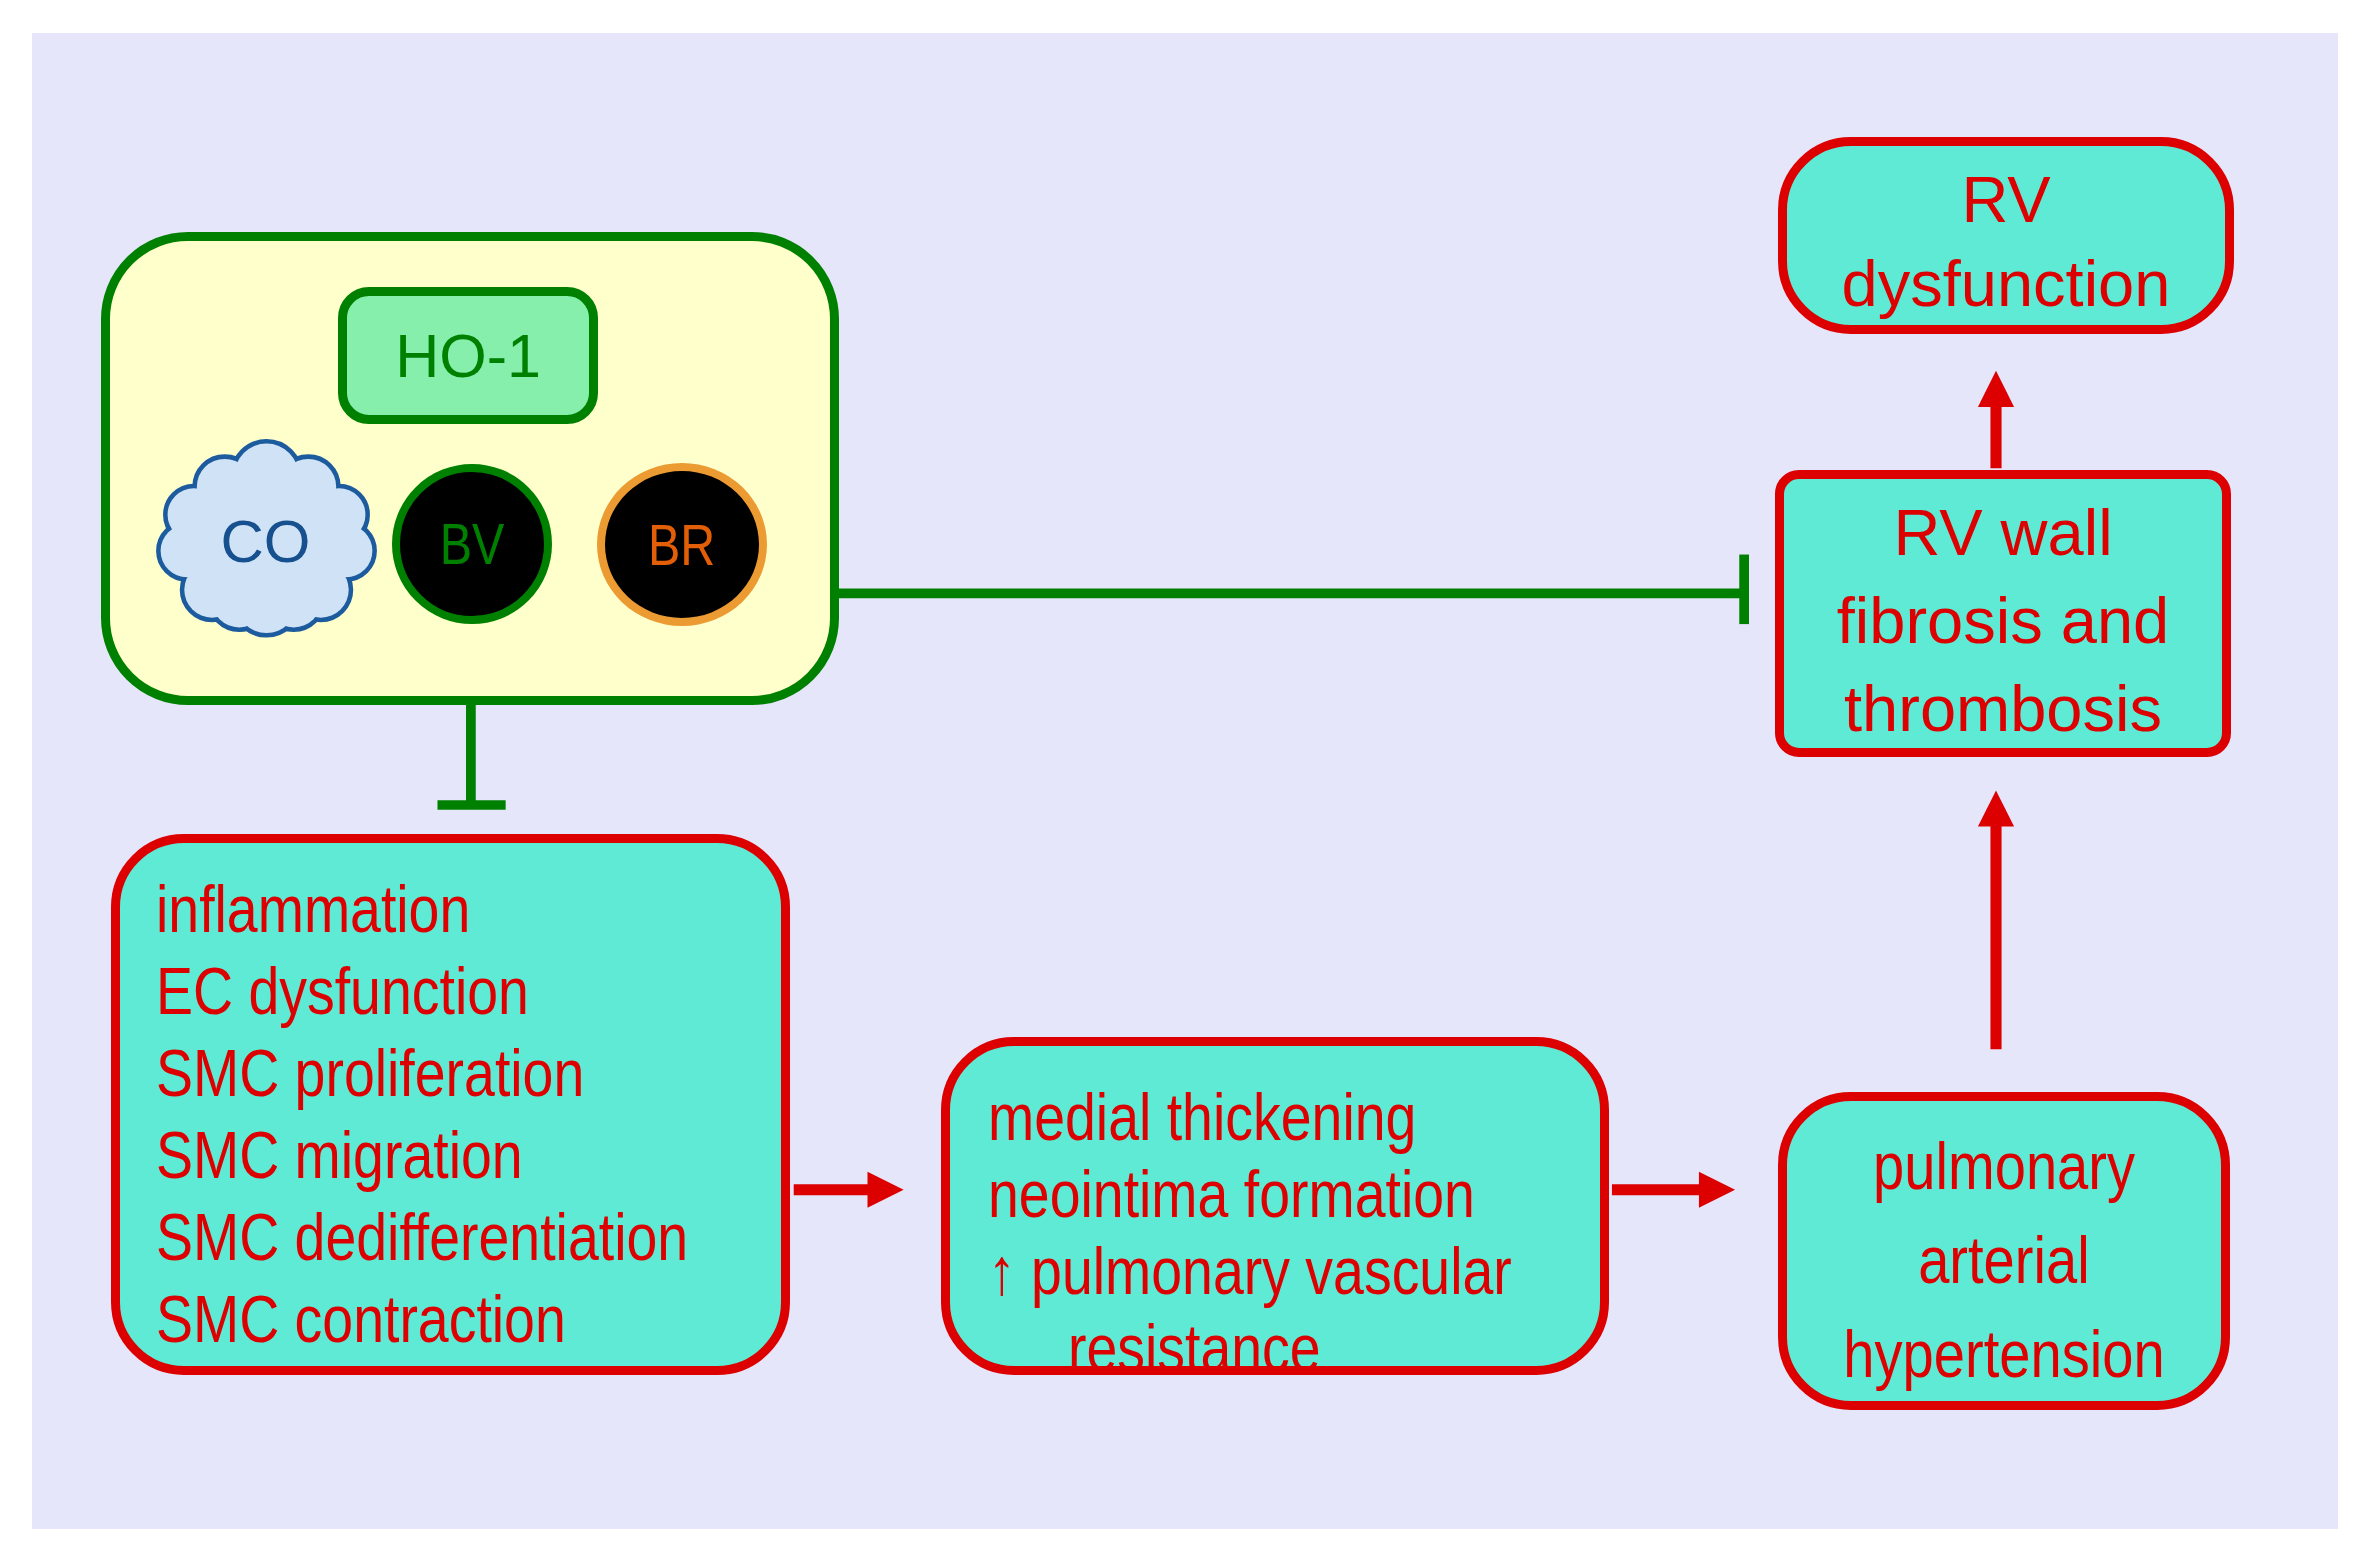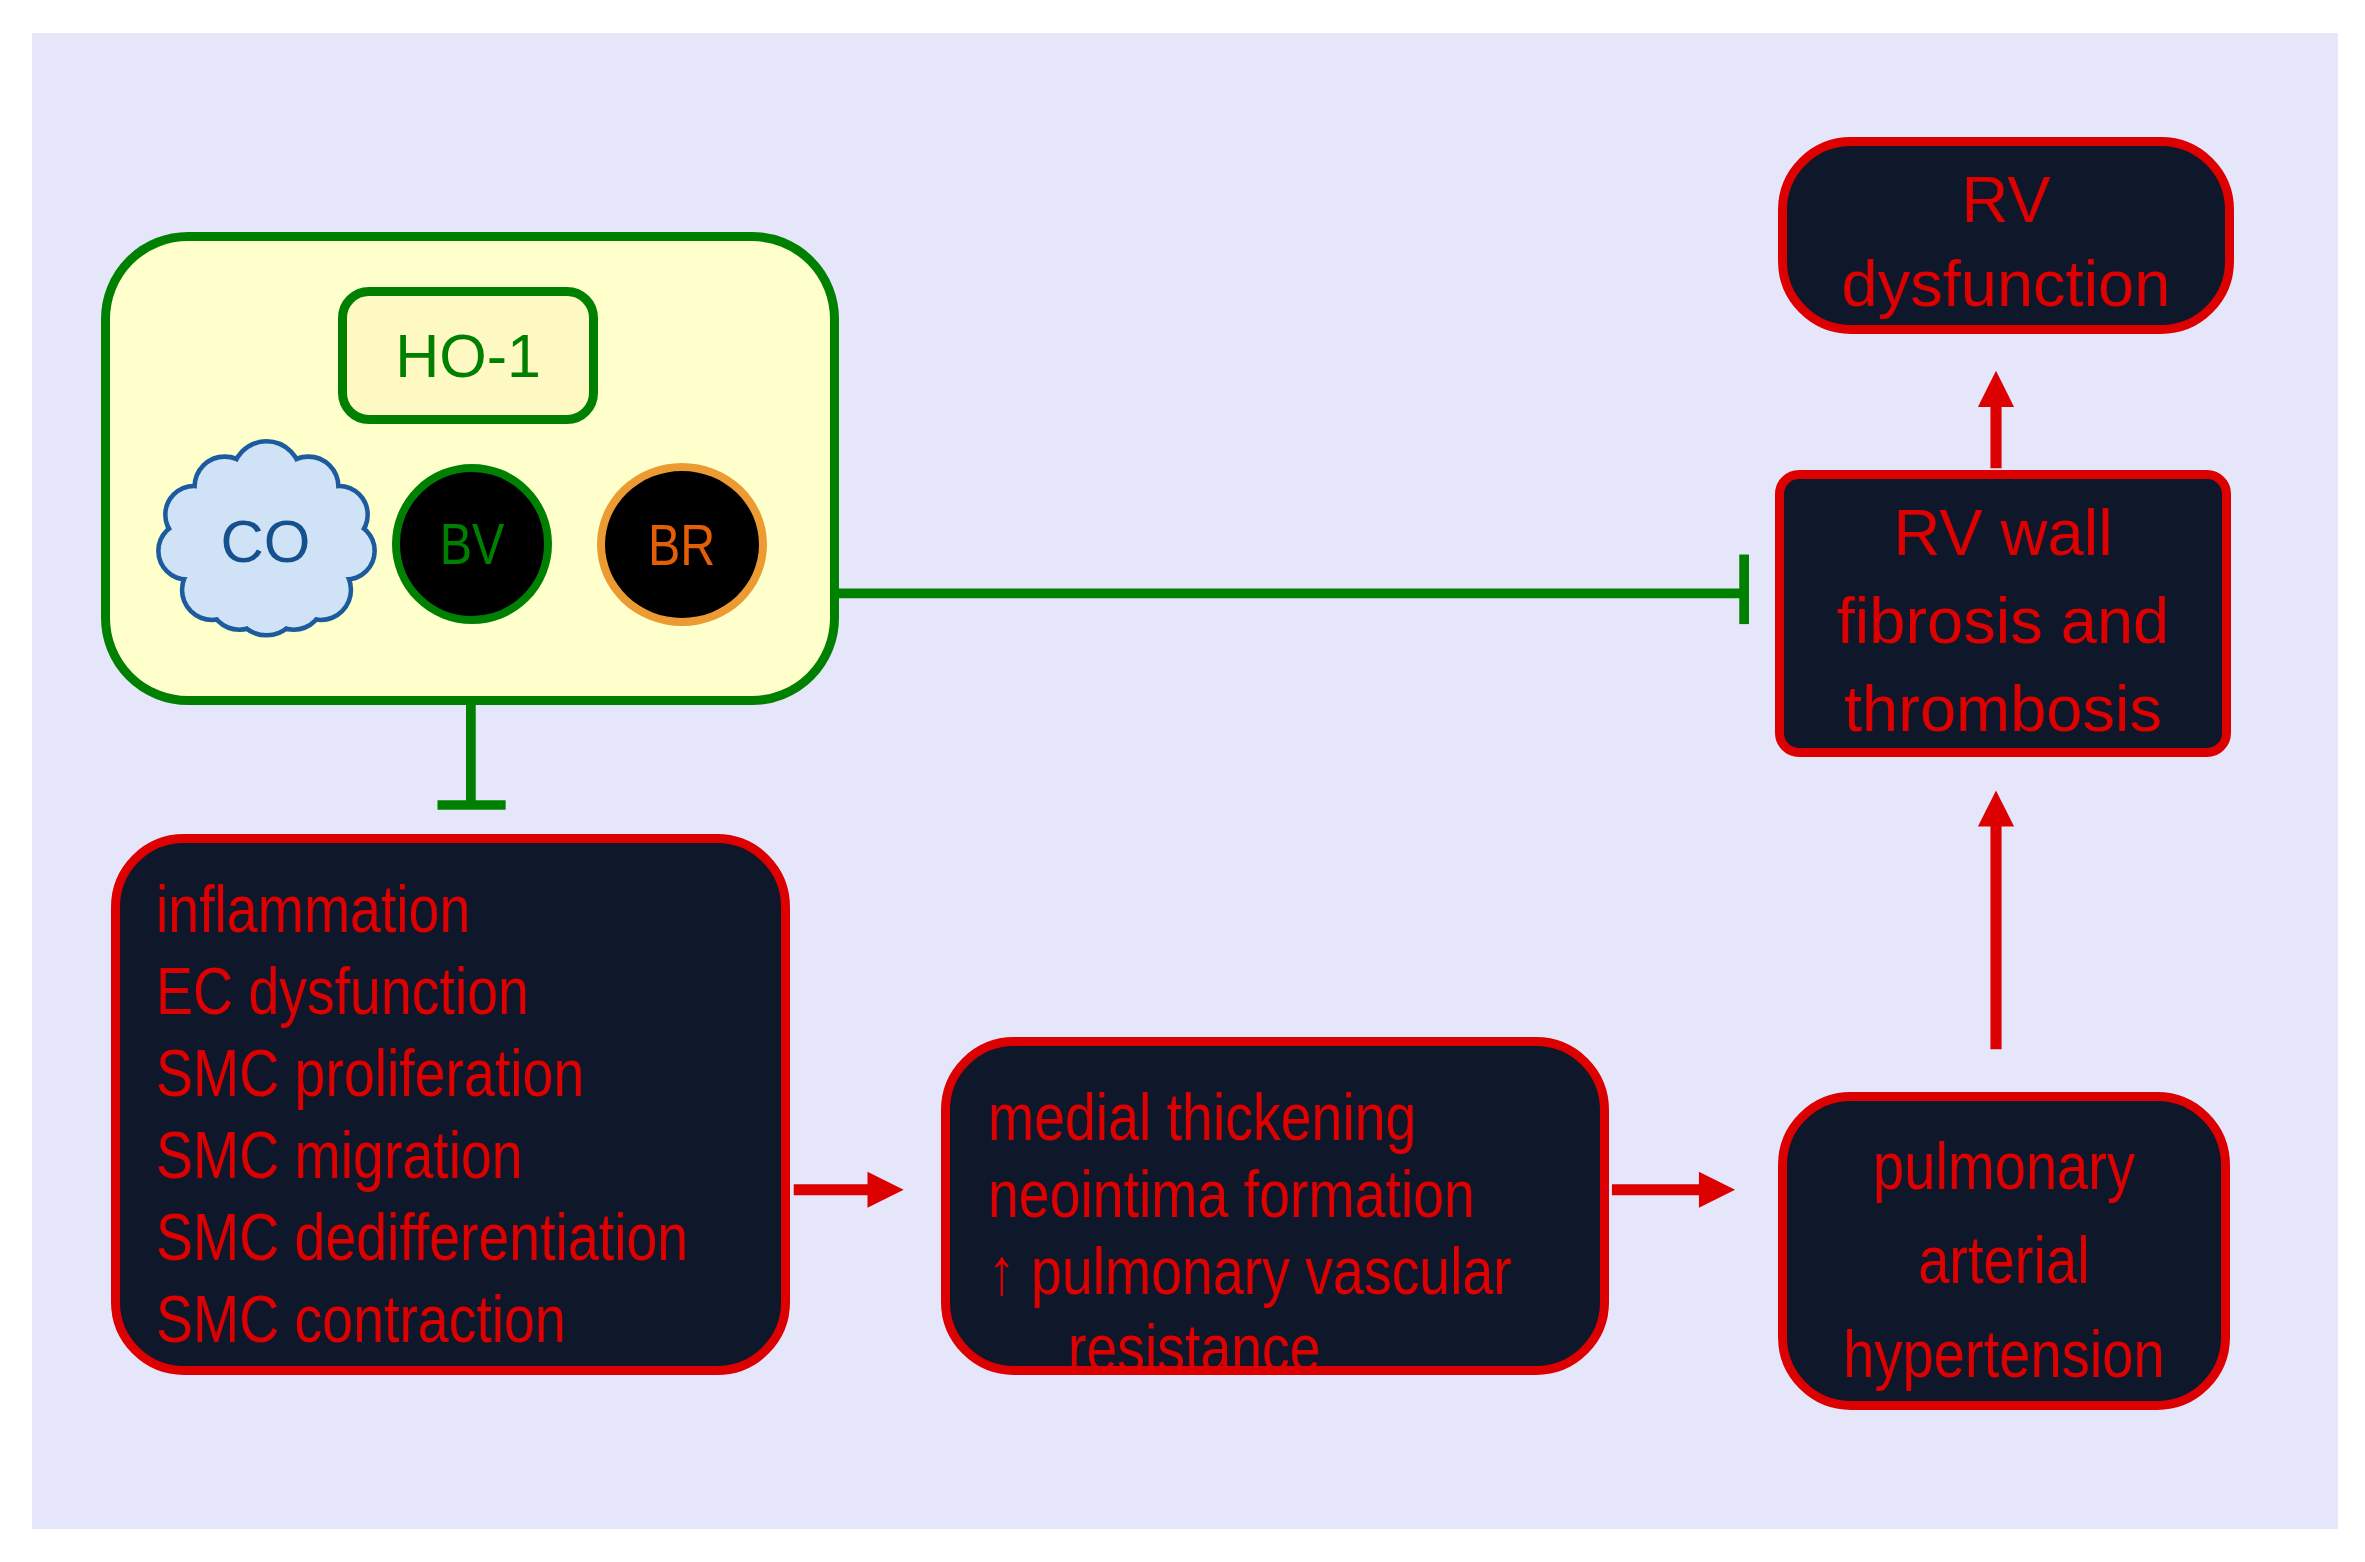--- a/index.html
+++ b/index.html
@@ -6,33 +6,33 @@
   #canvas {
     position:relative; width:2366px; height:1562px; background:#ffffff;
     font-family:"Liberation Sans","DejaVu Sans",sans-serif; overflow:hidden;
   }
   #field { position:absolute; left:32px; top:33px; width:2306px; height:1496px; background:#e6e6fa; }
 
   .abs { position:absolute; box-sizing:border-box; }
 
   
   .gwrap  { border:9px solid #008000; background:#ffffcc; border-radius:87px; }
-  .ho1box { border:9px solid #008000; background:#fef9c3; border-radius:31px;
+  .ho1box { border:9px solid #008000; background:#86efac; border-radius:31px;
             display:flex; align-items:center; justify-content:center;
             color:#008000; font-size:61px; }
   .bvcirc { border:8.4px solid #008000; background:#000000; border-radius:50%;
             display:flex; align-items:center; justify-content:center;
             color:#008000; font-size:57px; }
   .brcirc { border:8.4px solid #eb9b31; background:#000000; border-radius:50%;
             display:flex; align-items:center; justify-content:center;
             color:#e35f07; font-size:57px; }
   .colbl  { color:#16508e; font-size:60px; text-align:center; }
 
   
-  .rbox { border:9.7px solid #dc0000; background:#0f172a; border-radius:73px;
+  .rbox { border:9.7px solid #dc0000; background:#5eead4; border-radius:73px;
           color:#dc0000; }
   .line { white-space:nowrap; }
   .ctr  { text-align:center; }
 
   
   .cn  { display:inline-block; transform:scaleX(.84); transform-origin:0 50%; white-space:nowrap; }
   .cnc { display:inline-block; transform:scaleX(.85); transform-origin:50% 50%; white-space:nowrap; }
 
   .fx  { font-size:66px; line-height:82px; }
   .md  { font-size:66px; line-height:77px; }

